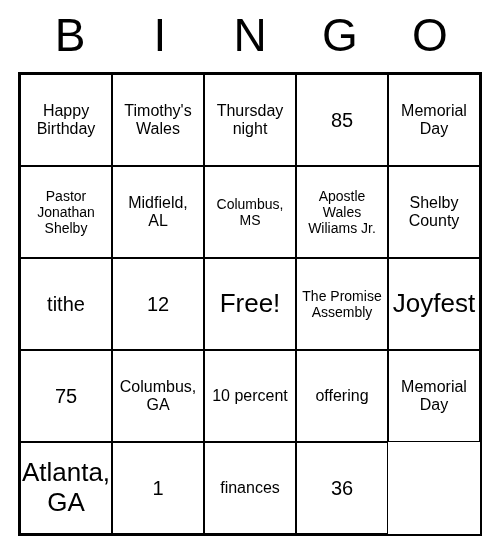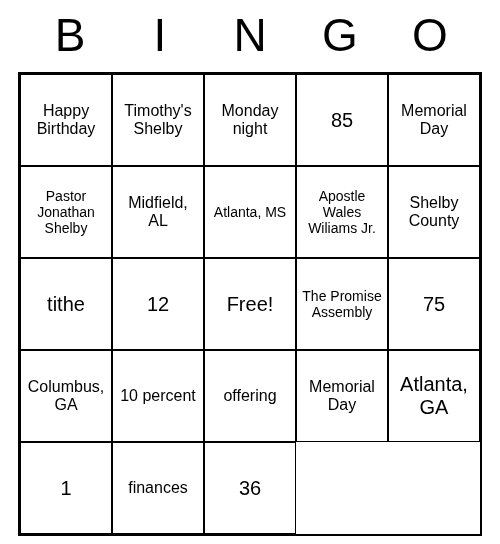--- a/index.html
+++ b/index.html
@@ -45,52 +45,53 @@
       text-align: center;
       padding: 4px;
       font-size: 16px;
       line-height: 1.15;
       color: #000;
     }
     .cell.big {
       font-size: 20px;
     }
     .cell.med {
-      font-size: 20px;
+      font-size: 26px;
     }
     .cell.small {
       font-size: 14px;
     }
   </style>
 </head>
 <body>
 
 <div class="header-row">
   <div class="header-letter">B</div>
   <div class="header-letter">I</div>
   <div class="header-letter">N</div>
   <div class="header-letter">G</div>
   <div class="header-letter">O</div>
 </div>
 
 <div class="grid" id="bingo-grid">
 <div class="cell ">Happy Birthday</div>
-    <div class="cell ">Timothy's Shelby</div>
-    <div class="cell ">Monday night</div>
+    <div class="cell ">Timothy's Wales</div>
+    <div class="cell ">Thursday night</div>
     <div class="cell big">85</div>
     <div class="cell ">Memorial Day</div>
     <div class="cell small">Pastor Jonathan Shelby</div>
     <div class="cell ">Midfield, AL</div>
-    <div class="cell small">Atlanta, MS</div>
+    <div class="cell small">Columbus, MS</div>
     <div class="cell small">Apostle Wales Wiliams Jr.</div>
     <div class="cell ">Shelby County</div>
     <div class="cell big">tithe</div>
     <div class="cell big">12</div>
     <div class="cell med">Free!</div>
     <div class="cell small">The Promise Assembly</div>
+    <div class="cell med">Joyfest</div>
     <div class="cell big">75</div>
     <div class="cell ">Columbus, GA</div>
     <div class="cell ">10 percent</div>
     <div class="cell ">offering</div>
     <div class="cell ">Memorial Day</div>
     <div class="cell med">Atlanta, GA</div>
     <div class="cell big">1</div>
     <div class="cell ">finances</div>
     <div class="cell big">36</div>
   </div>

